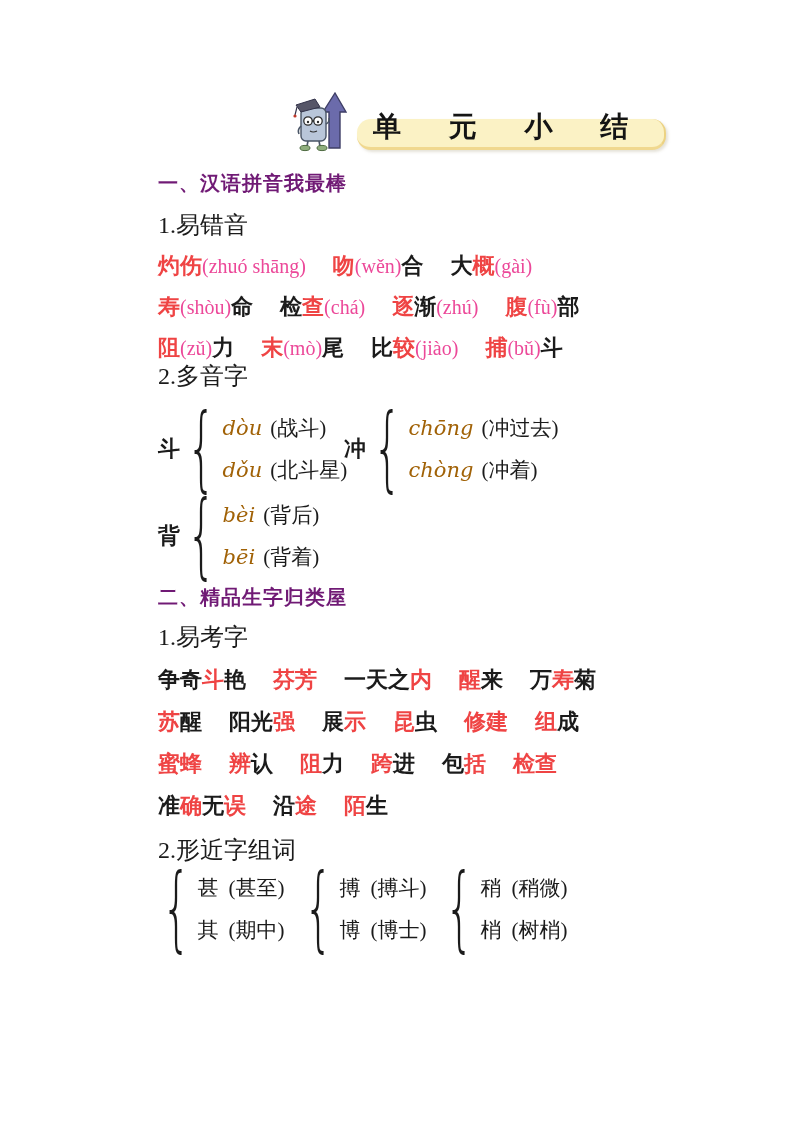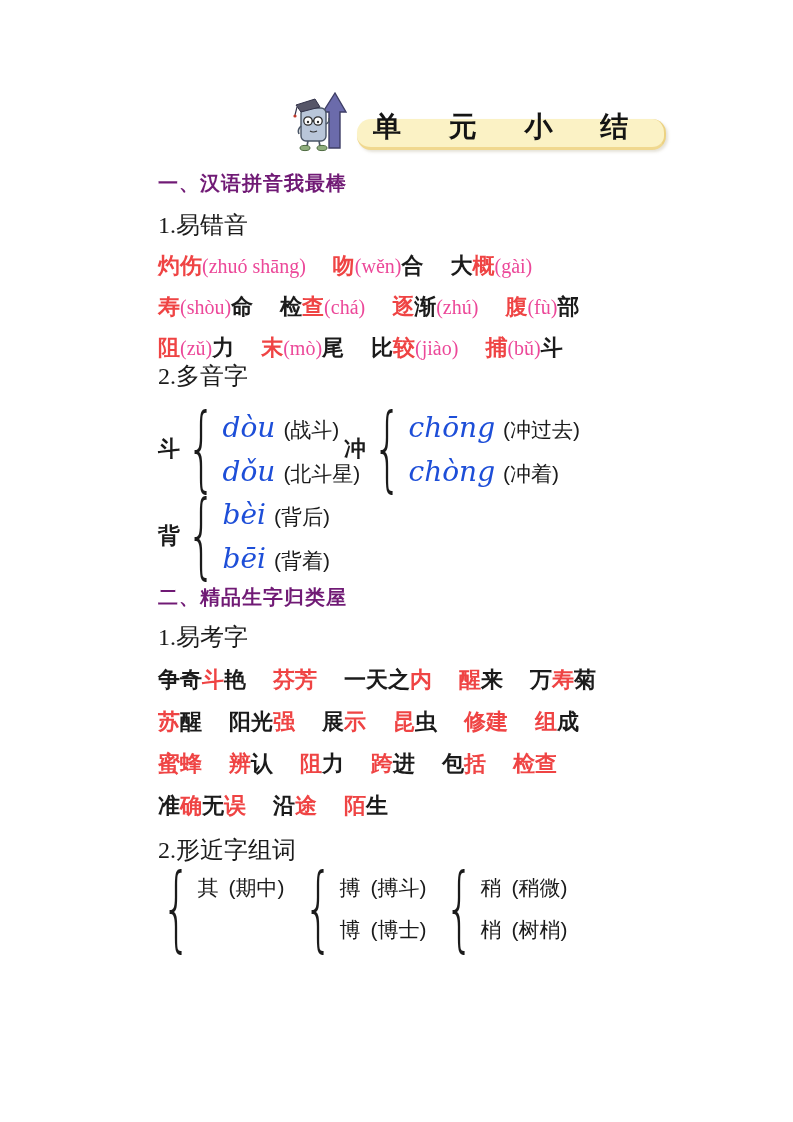--- a/index.html
+++ b/index.html
@@ -83,30 +83,30 @@
     color:#1b1b1b;
   }
   .entries{
     display:flex;flex-direction:column;justify-content:space-between;
     height:82px;
   }
   .entry{line-height:40px;white-space:nowrap;}
   .pyi{
     font-family:"DejaVu Serif", serif;
     font-style:italic;
-    font-size:28px;color:#1d4ed8;
+    font-size:21px;color:#a16207;
     margin-right:8px;
   }
   .echar{
     font-family:"Liberation Sans", sans-serif;
     font-size:21px;font-weight:500;color:#1b1b1b;
     margin-right:10px;
   }
   .eword{
-    font-family:Liberation Sans, sans-serif;
+    font-family:Liberation Serif, serif;
     font-size:21px;font-weight:500;color:#1b1b1b;
   }
 </style>
 </head>
 <body>
 
 <div class="page">
 
   <div class="title-row">
     <svg class="mascot" viewBox="0 0 62 66" xmlns="http://www.w3.org/2000/svg">
@@ -182,20 +182,21 @@
   <div class="wordrow" style="top:665px"><span class="word"><span class="hz">争奇</span><span class="red">斗</span><span class="hz">艳</span></span><span class="word"><span class="red">芬芳</span></span><span class="word"><span class="hz">一天之</span><span class="red">内</span></span><span class="word"><span class="red">醒</span><span class="hz">来</span></span><span class="word"><span class="hz">万</span><span class="red">寿</span><span class="hz">菊</span></span></div>
   <div class="wordrow" style="top:707px"><span class="word"><span class="red">苏</span><span class="hz">醒</span></span><span class="word"><span class="hz">阳光</span><span class="red">强</span></span><span class="word"><span class="hz">展</span><span class="red">示</span></span><span class="word"><span class="red">昆</span><span class="hz">虫</span></span><span class="word"><span class="red">修建</span></span><span class="word"><span class="red">组</span><span class="hz">成</span></span></div>
   <div class="wordrow" style="top:749px"><span class="word"><span class="red">蜜蜂</span></span><span class="word"><span class="red">辨</span><span class="hz">认</span></span><span class="word"><span class="red">阻</span><span class="hz">力</span></span><span class="word"><span class="red">跨</span><span class="hz">进</span></span><span class="word"><span class="hz">包</span><span class="red">括</span></span><span class="word"><span class="red">检查</span></span></div>
   <div class="wordrow" style="top:791px"><span class="word"><span class="hz">准</span><span class="red">确</span><span class="hz">无</span><span class="red">误</span></span><span class="word"><span class="hz">沿</span><span class="red">途</span></span><span class="word"><span class="red">陌</span><span class="hz">生</span></span></div>
 
   <div class="label" style="top:834px">2.形近字组词</div>
 
   <div class="mgroup" style="left:155px;top:868px">
       <span class="brace">{</span>
       <span class="entries">
+        <span class="entry"><span class="echar">甚</span><span class="eword">(甚至)</span></span>
         <span class="entry"><span class="echar">其</span><span class="eword">(期中)</span></span>
       </span>
     </div>
   <div class="mgroup" style="left:297px;top:868px">
       <span class="brace">{</span>
       <span class="entries">
         <span class="entry"><span class="echar">搏</span><span class="eword">(搏斗)</span></span>
         <span class="entry"><span class="echar">博</span><span class="eword">(博士)</span></span>
       </span>
     </div>

